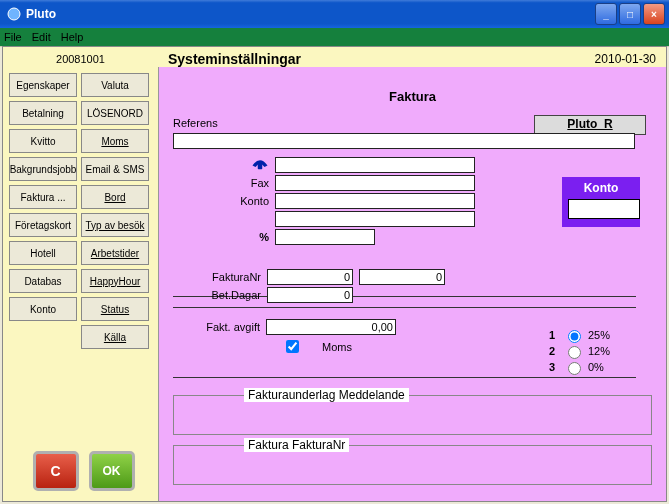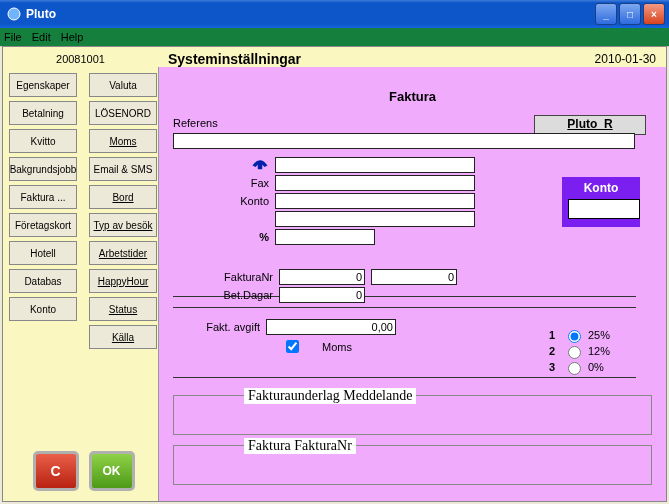--- a/index.html
+++ b/index.html
@@ -112,21 +112,21 @@
     background: #fbf7c0;
     display: flex;
     flex-direction: column;
     justify-content: space-between;
     padding: 6px 0px 10px 6px;
     box-sizing: border-box;
   }
   .side-grid {
     display: grid;
     grid-template-columns: 68px 68px;
-    gap: 4px 12px;
+    gap: 4px 4px;
   }
   .side-btn {
     height: 24px;
     background: #ece9d8;
     border: 1px solid #888;
     font-size: 10px;
     display: flex;
     align-items: center;
     justify-content: center;
     cursor: pointer;
@@ -226,22 +226,21 @@
     border: 1px solid #888;
     position: relative;
     height: 38px;
   }
   .fieldset .legend {
     position: absolute;
     top: -8px;
     left: 70px;
     background: #fff;
     padding: 0 4px;
-    font-size: 14px;
-    font-family: Liberation Serif, serif;
+    font-size: 12px;
   }
   .ref-btn {
     position: absolute;
     right: 20px;
     top: 48px;
     width: 110px;
     height: 18px;
     border: 1px solid #444;
     background: #dcdcdc;
     text-align: center;
@@ -360,21 +359,21 @@
           </div>
         </div>
 
         <div class="konto-box">
           <div>Konto</div>
           <input type="text" class="kinp" value="" style="">
         </div>
 
         <div class="hr" style="margin-top:192px;"></div>
 
-        <div style="position:absolute; left:18px; top:200px;">
+        <div style="position:absolute; left:6px; top:200px;">
           <div class="field-row">
             <div class="fld-label">FakturaNr</div>
             <input type="text" class="inp num" style="width: 86px;" value="0">
             <span style="width:6px;"></span>
             <input type="text" class="inp num" style="width: 86px;" value="0">
           </div>
           <div class="field-row">
             <div class="fld-label">Bet.Dagar</div>
             <input type="text" class="inp num" style="width: 86px;" value="0">
           </div>

